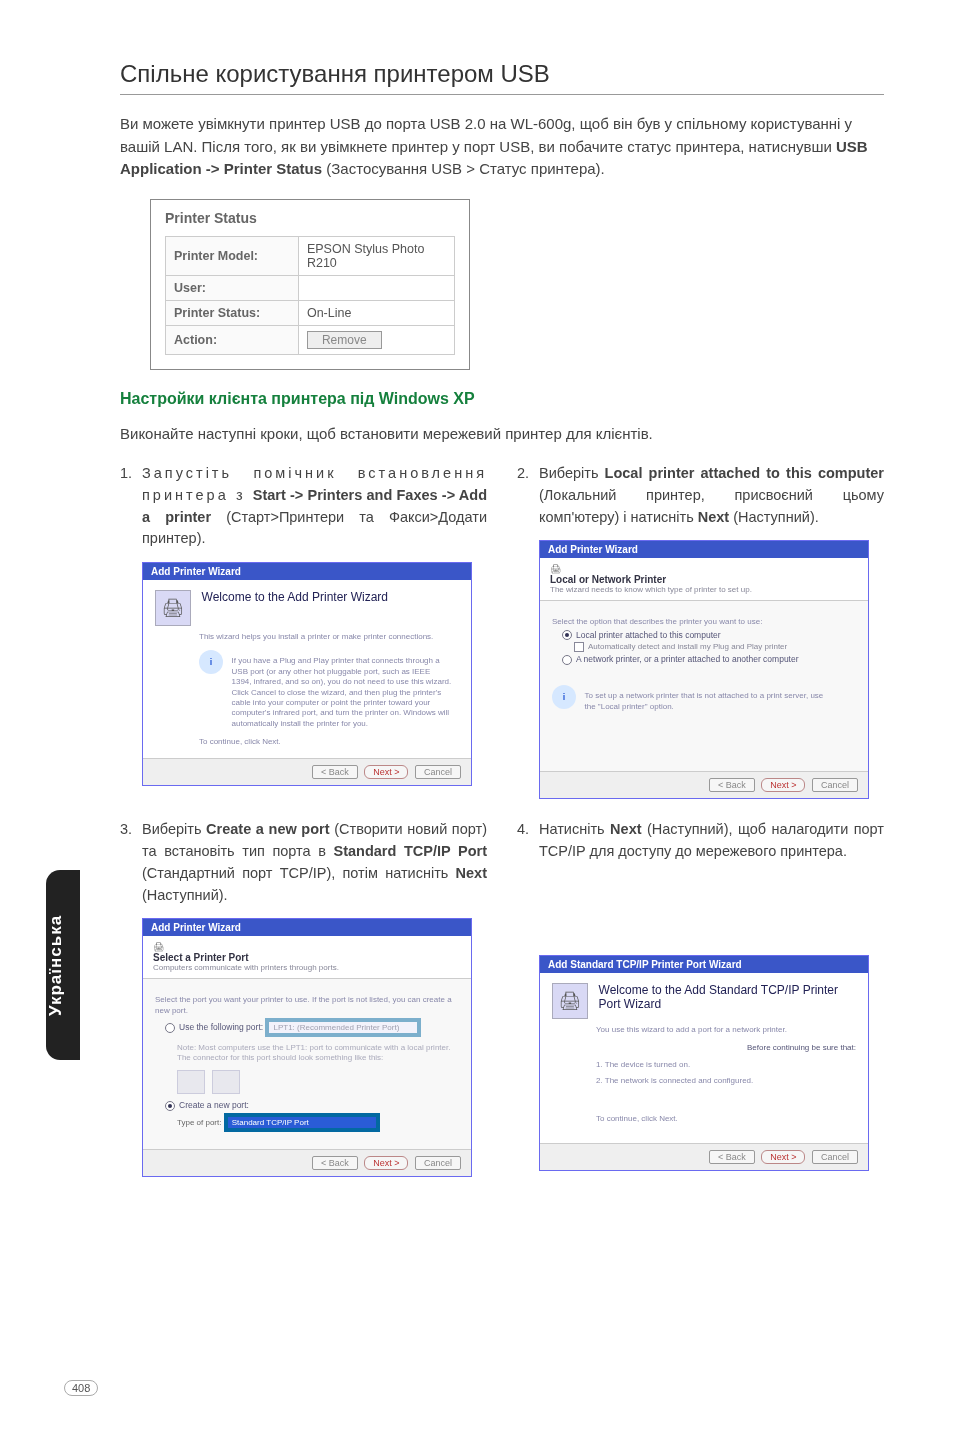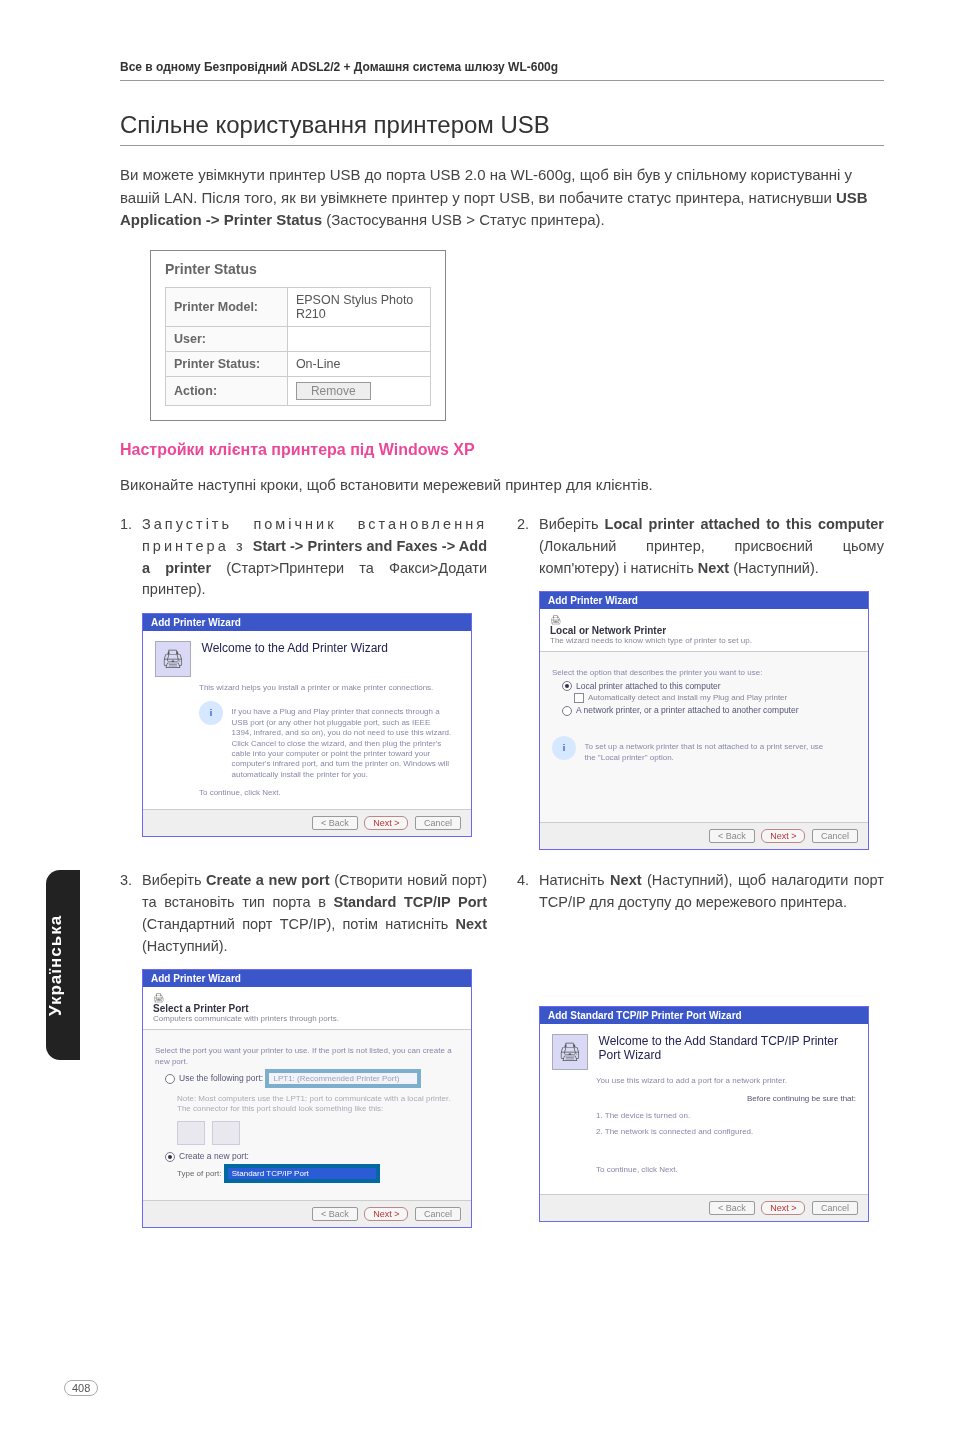--- a/index.html
+++ b/index.html
@@ -35,21 +35,21 @@
   }
   .body-text {
     font-size: 15px;
     line-height: 1.5;
     color: #444;
     margin-bottom: 18px;
   }
   .sub-heading {
     font-size: 16px;
     font-weight: bold;
-    color: #ec4899;
+    color: #15803d;
     margin: 20px 0 14px 0;
   }
   .columns {
     display: flex;
     gap: 30px;
   }
   .col {
     flex: 1;
   }
   .step {
@@ -64,21 +64,21 @@
     min-width: 22px;
   }
   .step-text {
     flex: 1;
   }
   .bold { font-weight: bold; }
 
   
   .printer-box {
     border: 1px solid #888;
-    width: 296px;
+    width: 320px;
     margin: 0 0 10px 30px;
     padding: 10px 14px 14px 14px;
     box-sizing: border-box;
     font-size: 13px;
     color: #555;
     background: #fff;
   }
   .printer-box .title {
     font-weight: bold;
     color: #666;
@@ -290,21 +290,20 @@
     border: 1px solid #aaa;
     border-radius: 10px;
     padding: 1px 7px;
   }
 </style>
 </head>
 <body>
 
 <div class="page">
 
-  <div class="header-text">Все в одному Безпровідний ADSL2/2 + Домашня система шлюзу WL-600g</div>
 
   <div class="section-title">Спільне користування принтером USB</div>
 
   <p class="body-text">
     <span>Ви можете увімкнути принтер USB до порта USB 2.0 на WL-600g, щоб він був у спільному користуванні у вашій LAN. Після того, як ви увімкнете принтер у порт USB, ви побачите статус принтера, натиснувши </span><span class="bold">USB Application -&gt; Printer Status</span><span> (Застосування USB &gt; Статус принтера).</span>
   </p>
 
   <div class="printer-box">
     <div class="title">Printer Status</div>
     <table class="printer-table">

